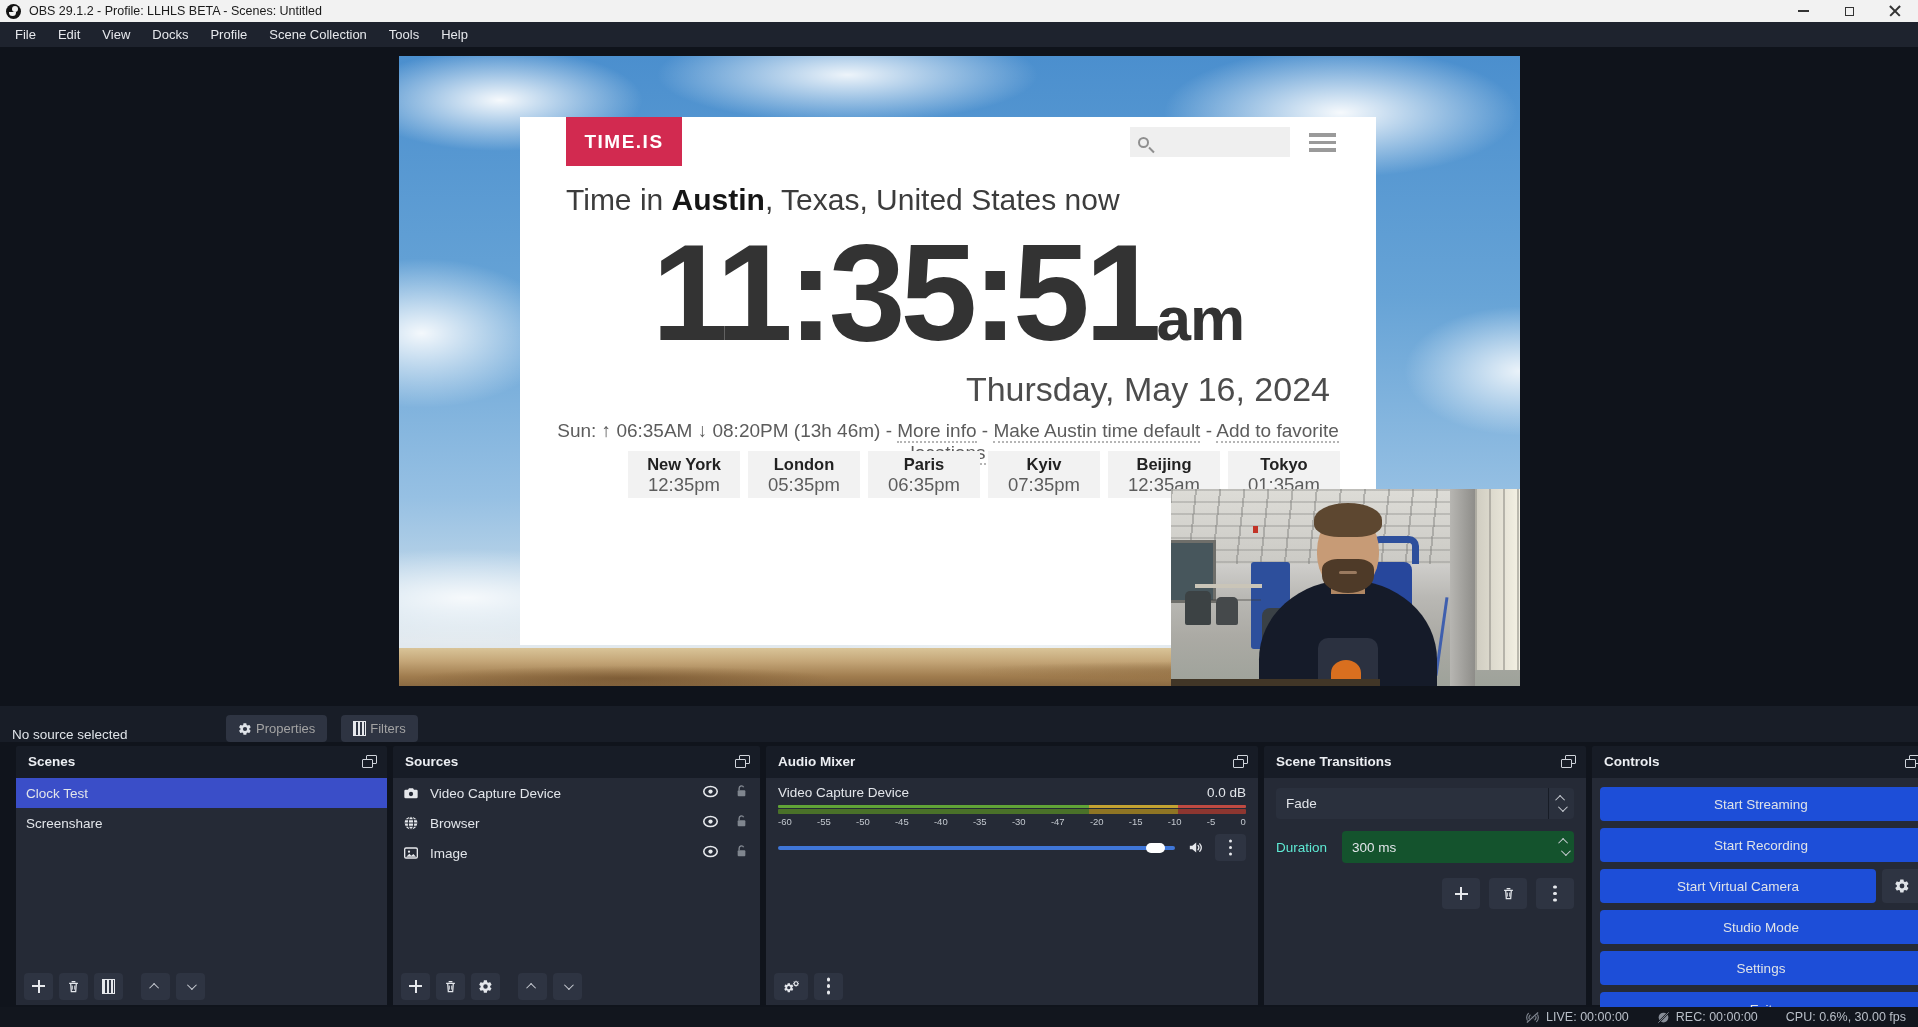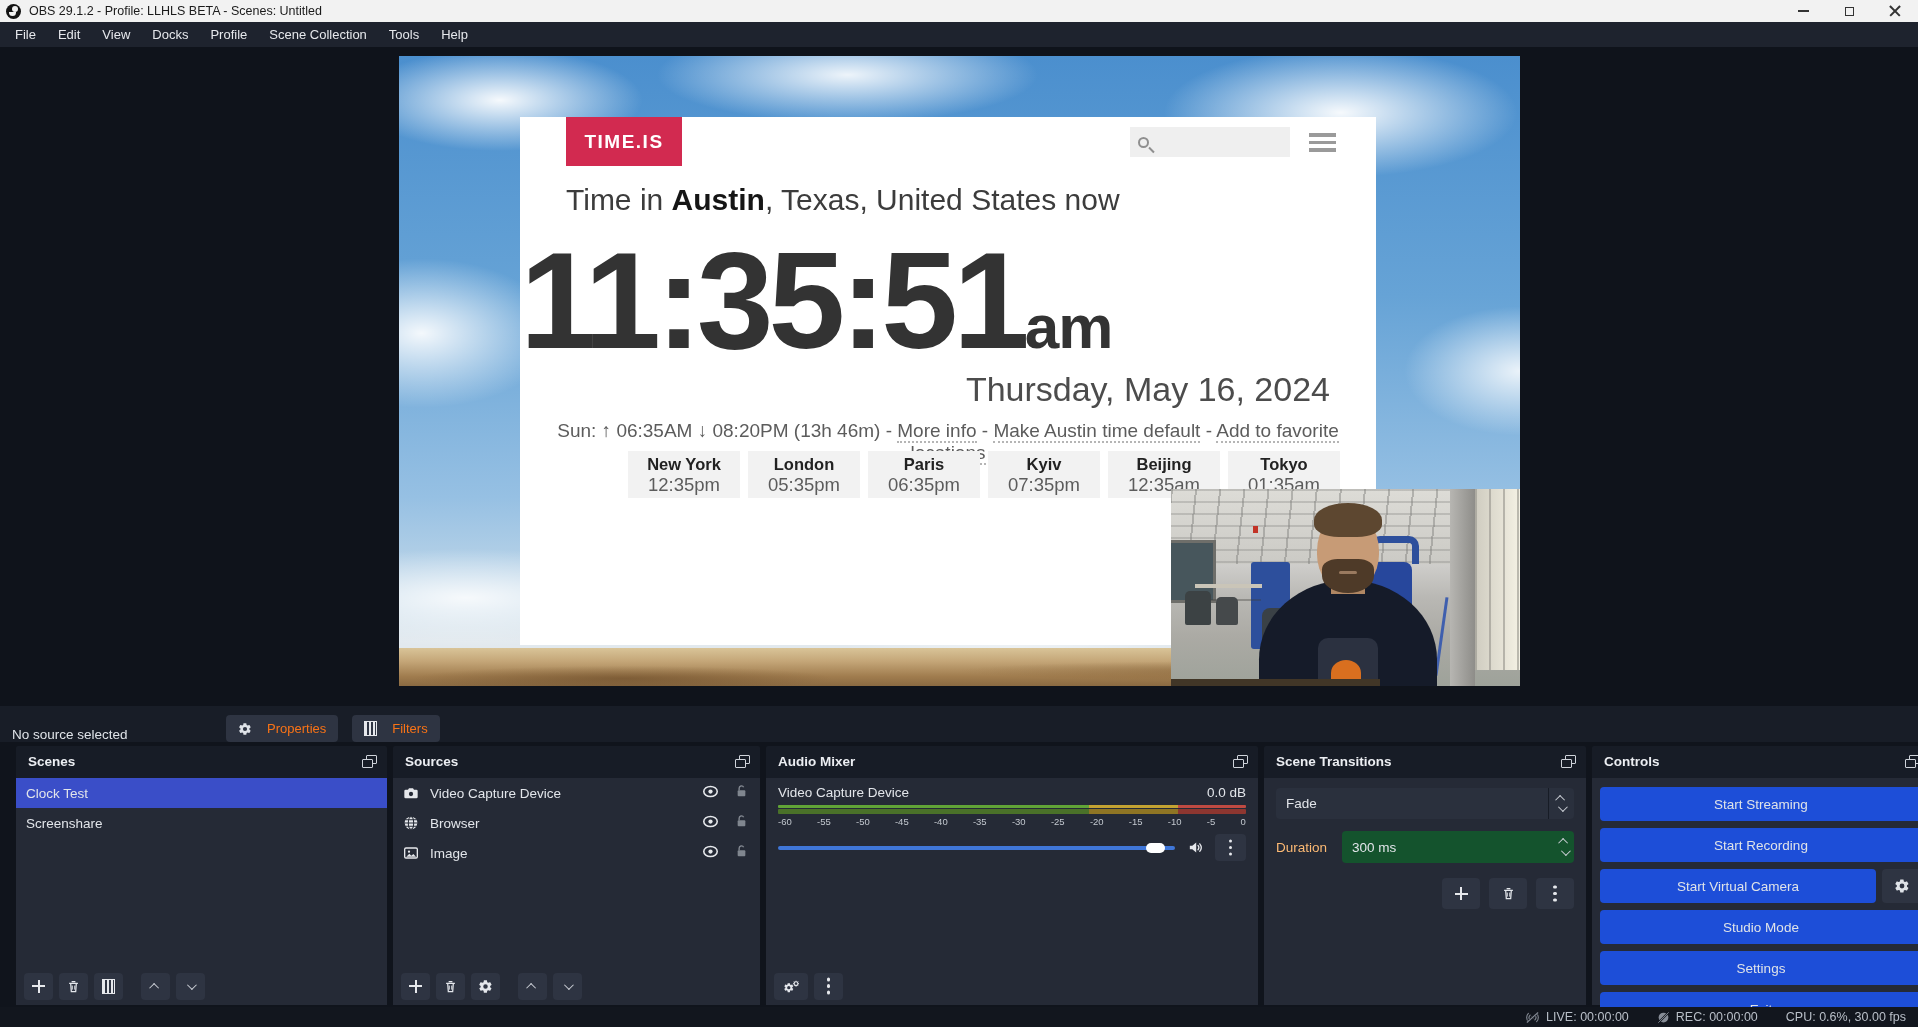--- a/index.html
+++ b/index.html
@@ -47,21 +47,21 @@
   
   .tpage { position:absolute; left:121px; top:61px; width:856px; height:528px; background:#ffffff; }
   .t-logo { position:absolute; left:46px; top:0; width:116px; height:49px; background:#d22a50; color:#fff; display:flex; align-items:center; justify-content:center; font-size:19px; font-weight:bold; letter-spacing:1.5px; }
   .t-search { position:absolute; right:86px; top:10px; width:160px; height:30px; background:#efefef; display:flex; align-items:center; padding-left:8px; }
   .i-mag { width:11px; height:11px; border:2px solid #8f8f8f; border-radius:50%; position:relative; }
   .i-mag::after { content:""; position:absolute; width:7px; height:2px; background:#8f8f8f; transform:rotate(45deg); left:8px; top:10px; }
   .t-burger { position:absolute; right:40px; top:16px; width:27px; display:flex; flex-direction:column; gap:4px; }
   .t-burger span { display:block; height:3.5px; background:#9a9a9a; }
   .t-head { position:absolute; left:46px; top:66px; font-size:30px; color:#3c3c3c; font-weight:400; }
   .t-head b { color:#151515; font-weight:800; }
-  .t-time { position:absolute; left:0; right:0; top:96px; color:#333333; white-space:nowrap;margin-top:8px; }
+  .t-time { position:absolute; left:0; right:0; top:96px; text-align:center; color:#333333; white-space:nowrap; }
   .t-time .digits { font-size:138px; font-weight:800; letter-spacing:-5px; }
   .t-time .ampm { font-size:62px; font-weight:800; letter-spacing:-1px; }
   .t-date { position:absolute; right:46px; top:253px; font-size:34px; color:#4c4c4c; }
   .t-sun { position:absolute; left:0; right:0; top:303px; text-align:center; font-size:19px; color:#5c5c5c; }
   .t-sun .lnk { border-bottom:2px dotted #b5b5b5; }
   .t-cities { position:absolute; left:108px; top:334px; display:flex; gap:8px; }
   .t-city { width:112px; height:47px; background:#f2f2f2; text-align:center; padding-top:4px; }
   .t-city .cn { font-size:16.5px; font-weight:bold; color:#222; display:block; }
   .t-city .ct { font-size:18.5px; color:#5c5c5c; display:block; }
 
@@ -91,21 +91,21 @@
   .p-neck { position:absolute; left:160px; bottom:92px; width:34px; height:18px; background:#b08763; }
   .p-face { position:absolute; left:146px; top:22px; width:62px; height:80px; background:#c79b76; border-radius:50% 50% 46% 46%; }
   .p-hair { position:absolute; left:143px; top:14px; width:68px; height:34px; background:#5d4730; border-radius:55% 55% 40% 40%; }
   .p-beard { position:absolute; left:151px; top:70px; width:52px; height:34px; background:#4e3a28; border-radius:30% 30% 50% 50%; }
   .p-mouth { position:absolute; left:168px; top:82px; width:18px; height:3px; background:#9a7a60; border-radius:2px; }
   .wc-desk { position:absolute; left:0; bottom:0; width:60%; height:7px; background:#413627; }
 
   
   .srcbar { position:absolute; top:706px; left:0; right:0; height:36px; background:#181d27; display:flex; align-items:flex-end; padding-left:12px; }
   .srcbar-label { font-size:13.5px; color:#dfe3e8; width:214px; }
-  .btn { display:inline-flex; align-items:center; gap:15px; background:#2e3442; border-radius:4px; height:27px; padding:0 12px; font-size:13px; color:#f97316; }
+  .btn { display:inline-flex; align-items:center; gap:4px; background:#2e3442; border-radius:4px; height:27px; padding:0 12px; font-size:13px; color:#a3a3a3; }
   .btn + .btn { margin-left:14px; }
   .btn svg { color:#dfe3e8; }
 
   
   .docks { position:absolute; top:746px; left:14px; right:0; height:259px; }
   .panel { position:absolute; top:0; height:259px; background:#171c26; border-radius:2px; }
   .panel-scenes { left:2px; width:371px; }
   .panel-sources { left:379px; width:367px; }
   .panel-mixer { left:752px; width:492px; }
   .panel-trans { left:1250px; width:322px; }
@@ -149,21 +149,21 @@
   .vol-row svg { margin-left:12px; flex:none; }
 
   
   .tr-body { padding:10px 12px; }
   .tr-select { height:31px; background:#2a303d; border-radius:4px; display:flex; align-items:center; font-size:13.5px; color:#e2e5ea; padding-left:10px; position:relative; }
   .tr-select .spin { position:absolute; right:0; top:0; bottom:0; width:26px; border-left:1px solid #171c26; display:flex; flex-direction:column; align-items:center; justify-content:center; gap:3px; }
   .chev { width:7px; height:7px; border-left:1.8px solid #c9cdd4; border-top:1.8px solid #c9cdd4; }
   .chev.up { transform:rotate(45deg) translateY(2px); }
   .chev.dn { transform:rotate(225deg) translateY(2px); }
   .tr-dur { display:flex; align-items:center; margin-top:12px; }
-  .tr-dur-label { font-size:13.5px; color:#fdba74; width:66px; }
+  .tr-dur-label { font-size:13.5px; color:#5eead4; width:66px; }
   .tr-spin { flex:1; height:32px; background:#14532d; border-radius:4px; display:flex; align-items:center; font-size:13.5px; color:#e2e5ea; padding-left:10px; position:relative; }
   .tr-spin .spin { position:absolute; right:6px; top:0; bottom:0; display:flex; flex-direction:column; justify-content:center; gap:4px; }
   .tr-btns { display:flex; justify-content:flex-end; gap:9px; margin-top:15px; }
   .tr-btns .tbtn { width:38px; height:31px; }
 
   
   .ctl-body { padding:9px 8px; display:flex; flex-direction:column; gap:7px; }
   .ctl-btn { height:34px; background:#1d4ed8; border-radius:4px; display:flex; align-items:center; justify-content:center; font-size:13.5px; color:#dfe3e8; }
   .ctl-row { display:flex; gap:6px; }
   .ctl-row .ctl-btn { flex:1; }
@@ -432,21 +432,21 @@
           <div class="meter-bright"></div>
           <div class="meter-dim"></div>
           <div class="ticks">
             <span>-60</span>
               <span>-55</span>
               <span>-50</span>
               <span>-45</span>
               <span>-40</span>
               <span>-35</span>
               <span>-30</span>
-              <span>-25</span>
+              <span>-47</span>
               <span>-20</span>
               <span>-15</span>
               <span>-10</span>
               <span>-5</span>
               <span>0</span>
           </div>
           <div class="vol-row">
             <span class="vol-track">
                 <span class="vol-handle"></span>
               </span>

